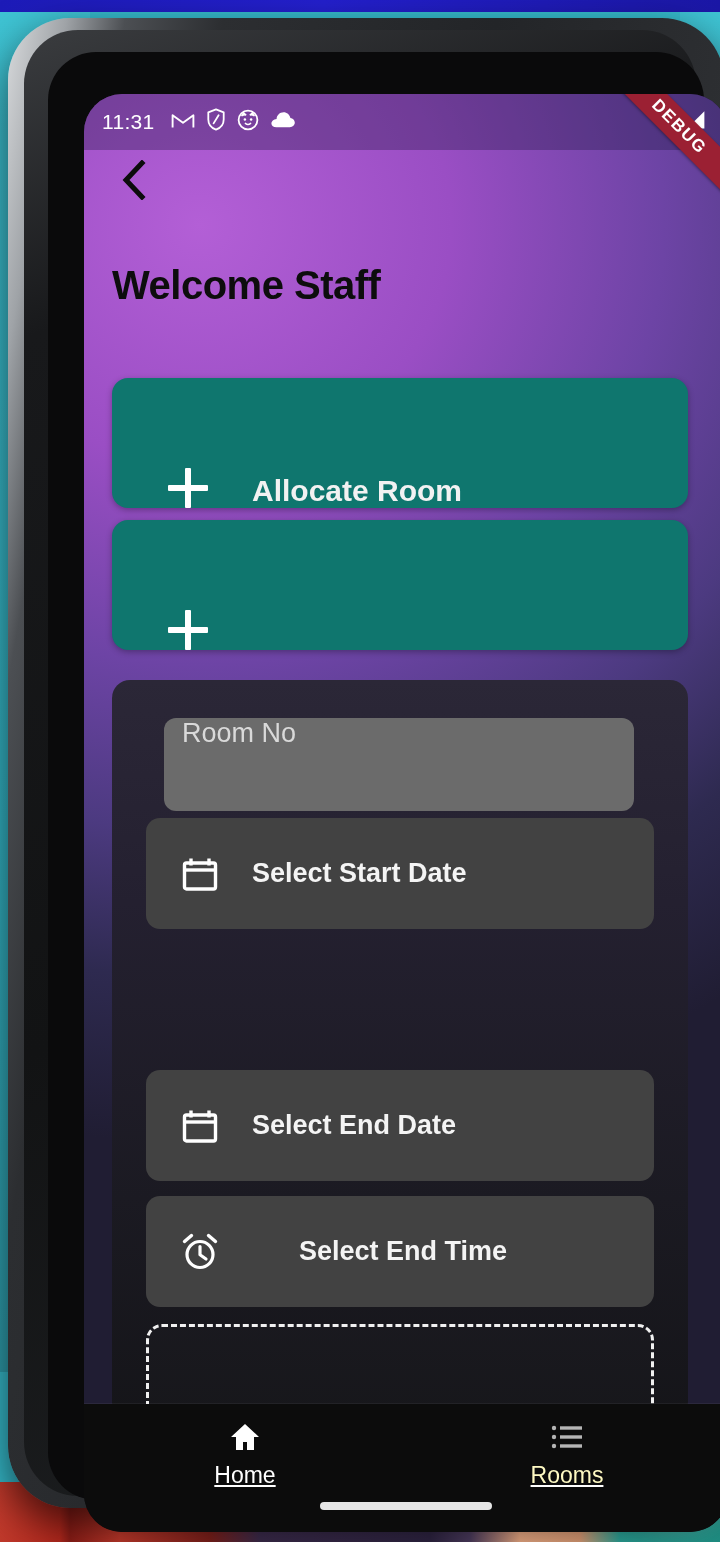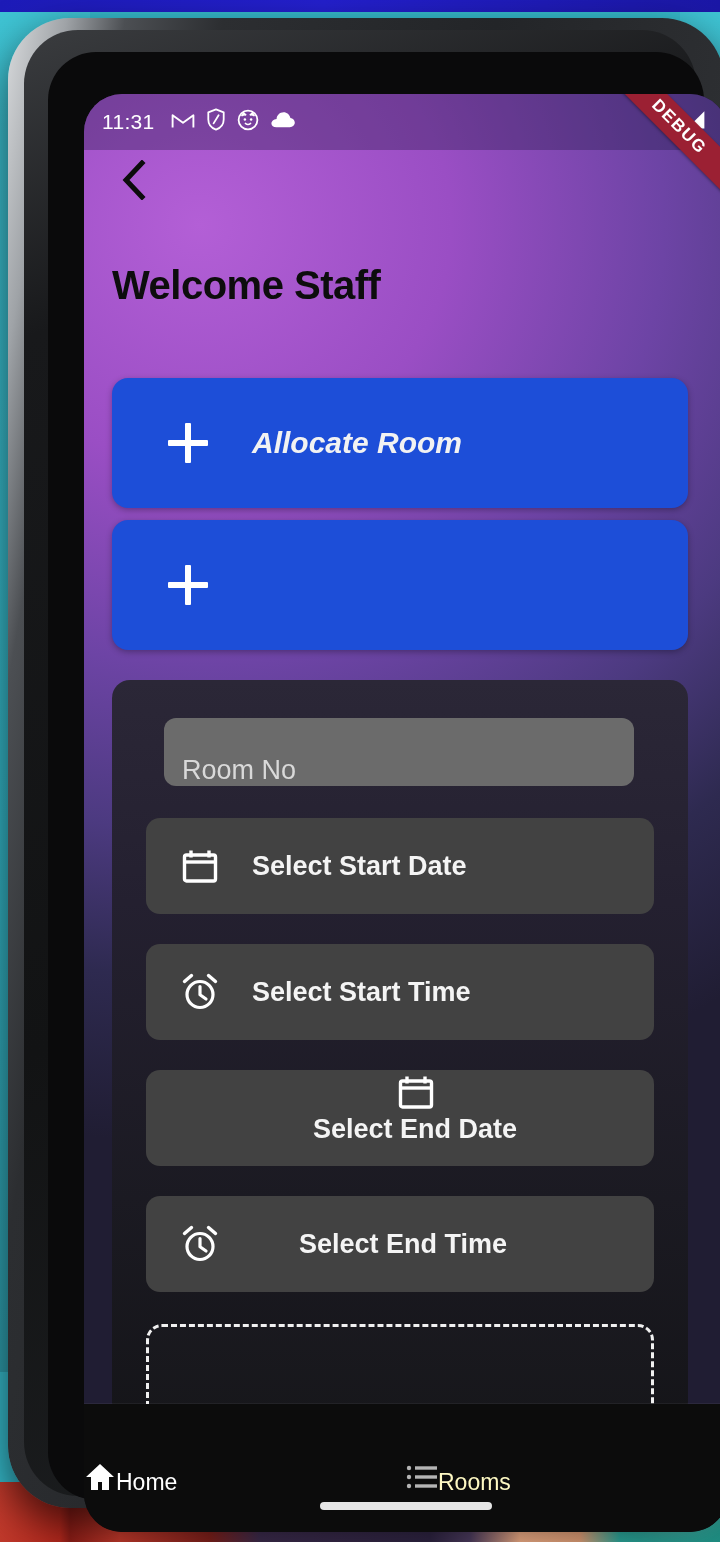--- a/index.html
+++ b/index.html
@@ -180,25 +180,24 @@
     letter-spacing: -0.5px;
     line-height: 1.05;
   }
 
   .action-btn {
     position: absolute;
     left: 28px;
     width: 576px;
     height: 130px;
     border-radius: 16px;
-    background: #1d4ed8;
-    display: flex;
-    align-items: center;
+    background: #0f766e;
+    display: flex;
+    align-items: flex-end;
     box-shadow: 0 2px 6px rgba(0,0,0,0.3);
-    font-style: italic;
   }
   #btn-allocate { top: 284px; }
   #btn-analyze  { top: 426px; }
   .plus-icon {
     margin-left: 56px;
     width: 40px; height: 40px;
     position: relative;
     flex: none;
   }
   .plus-icon::before, .plus-icon::after {
@@ -221,45 +220,45 @@
     position: absolute;
     left: 28px; top: 586px;
     width: 576px; height: 740px;
     border-radius: 18px;
     background: linear-gradient(180deg, #2b2737 0%, #242030 30%, #1b1a22 70%, #151519 100%);
     overflow: hidden;
   }
   #room-input {
     position: absolute;
     left: 52px; top: 38px;
-    width: 470px; height: 68px;
+    width: 470px; height: 93px;
     border-radius: 12px;
     background: #6b6b6b;
     display: flex;
-    align-items: flex-end;
+    align-items: flex-start;
     box-sizing: border-box;
     padding-left: 18px;
   }
   #room-input .ph {
     font-size: 27px;
     color: #d9d9d9;
   }
   .picker-btn {
     position: absolute;
     left: 34px;
     width: 508px;
-    height: 96px;
+    height: 111px;
     border-radius: 14px;
     background: #424242;
     display: flex;
     align-items: center;
   }
   #pick-start-date { top: 138px; }
   #pick-start-time { top: 264px; }
-  #pick-end-date   { top: 390px; flex-direction: column; }
+  #pick-end-date   { top: 390px; }
   #pick-end-time   { top: 516px; gap: 47px; }
   .picker-icon {
     margin-left: 32px;
     width: 44px; height: 44px;
     flex: none;
     display: flex;
     align-items: center;
     justify-content: center;
   }
   .picker-label {
@@ -282,25 +281,26 @@
   #bottom-nav {
     position: absolute;
     left: 0; bottom: 0;
     width: 644px; height: 128px;
     background: #0c0c0c;
     display: flex;
   }
   .nav-item {
     flex: 1;
     display: flex;
-    flex-direction: row;
+    flex-direction: column;
     align-items: center;
     justify-content: flex-start;
     padding-top: 18px;
     box-sizing: border-box;
+    text-decoration: underline;
   }
   .nav-icon { height: 30px; display: flex; align-items: center; }
   .nav-label {
     margin-top: 10px;
     font-size: 23px;
   }
   .nav-item.active .nav-label { color: #ffffff; }
   .nav-item.inactive .nav-label { color: #fef9c3; }
   #gesture-bar {
     position: absolute;
@@ -410,30 +410,20 @@
                 <span class="picker-icon">
                   <svg width="40" height="40" viewBox="0 0 40 40">
                     <rect x="4.5" y="9" width="31" height="26" rx="2" fill="none" stroke="#fff" stroke-width="3.4"></rect>
                     <path d="M11 4.5v7M29 4.5v7" stroke="#fff" stroke-width="3.4" stroke-linecap="butt"></path>
                     <path d="M4.5 16h31" stroke="#fff" stroke-width="3.4"></path>
                   </svg>
                 </span>
                 <span class="picker-label">Select Start Date</span>
               </div>
 
-              <div class="picker-btn" id="pick-start-time">
-                <span class="picker-icon">
-                  <svg width="40" height="40" viewBox="0 0 40 40">
-                    <circle cx="20" cy="22.5" r="13" fill="none" stroke="#fff" stroke-width="3.2"></circle>
-                    <path d="M20 14.5v8.3l6 4.2" fill="none" stroke="#fff" stroke-width="3.2" stroke-linecap="round" stroke-linejoin="round"></path>
-                    <path d="M4.5 9.5 11.5 3.5M35.5 9.5 28.5 3.5" stroke="#fff" stroke-width="3.4" stroke-linecap="round"></path>
-                  </svg>
-                </span>
-                <span class="picker-label">Select Start Time</span>
-              </div>
 
               <div class="picker-btn" id="pick-end-date">
                 <span class="picker-icon">
                   <svg width="40" height="40" viewBox="0 0 40 40">
                     <rect x="4.5" y="9" width="31" height="26" rx="2" fill="none" stroke="#fff" stroke-width="3.4"></rect>
                     <path d="M11 4.5v7M29 4.5v7" stroke="#fff" stroke-width="3.4"></path>
                     <path d="M4.5 16h31" stroke="#fff" stroke-width="3.4"></path>
                   </svg>
                 </span>
                 <span class="picker-label">Select End Date</span>

